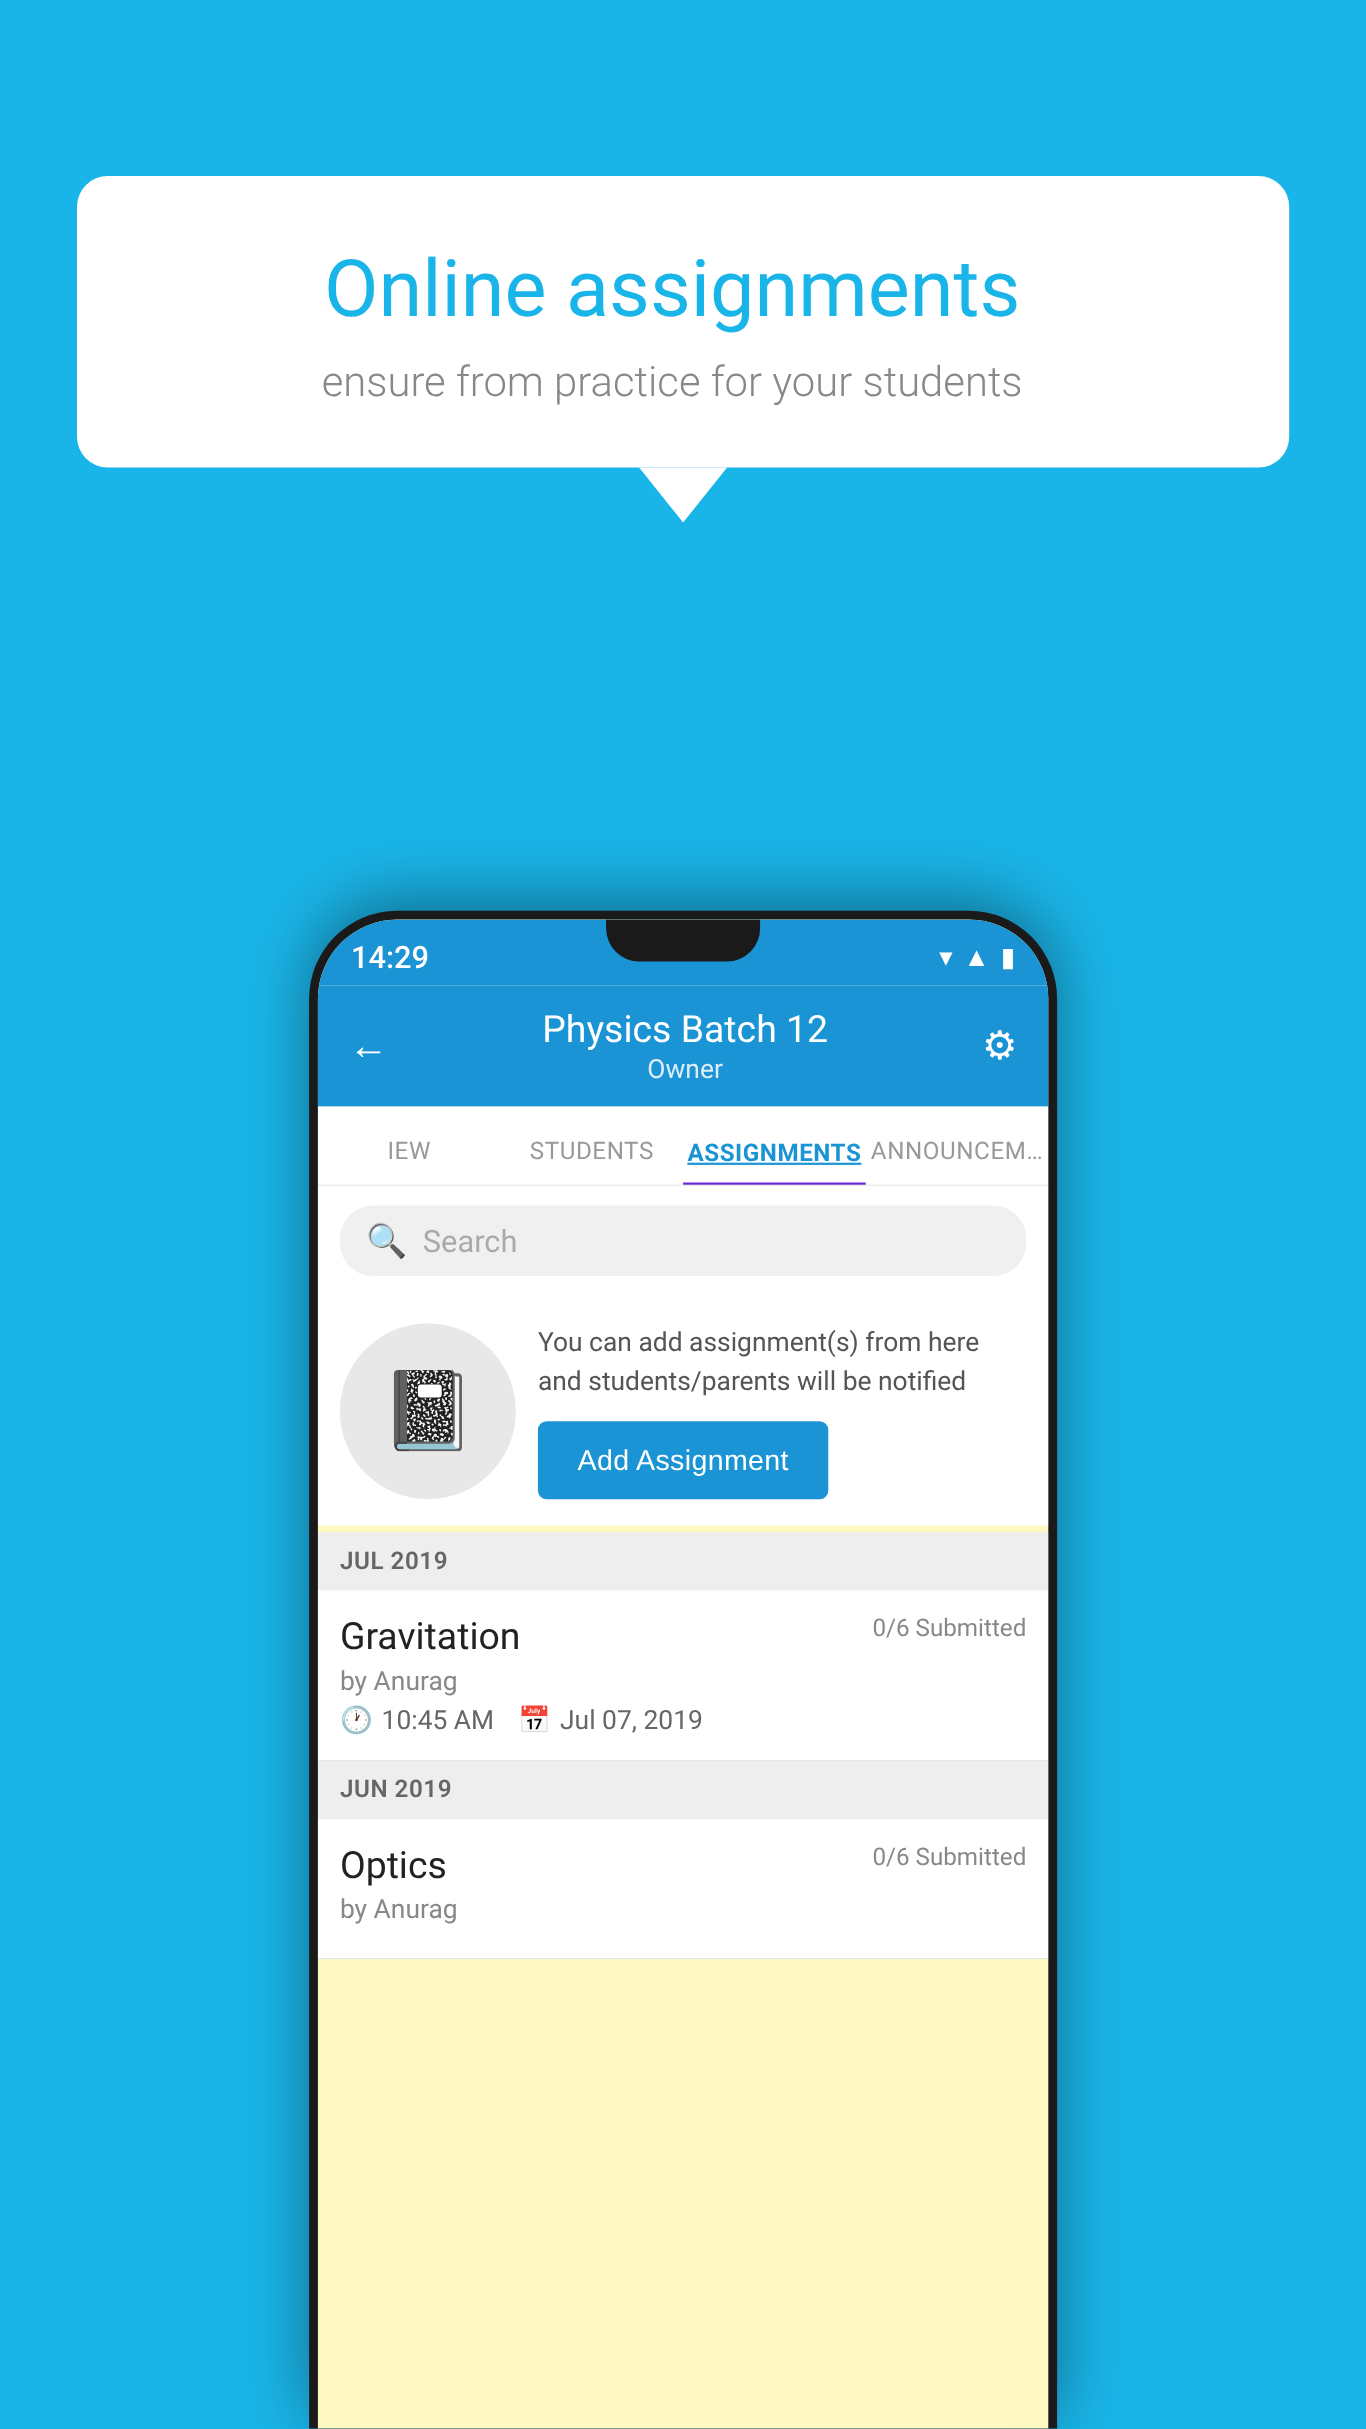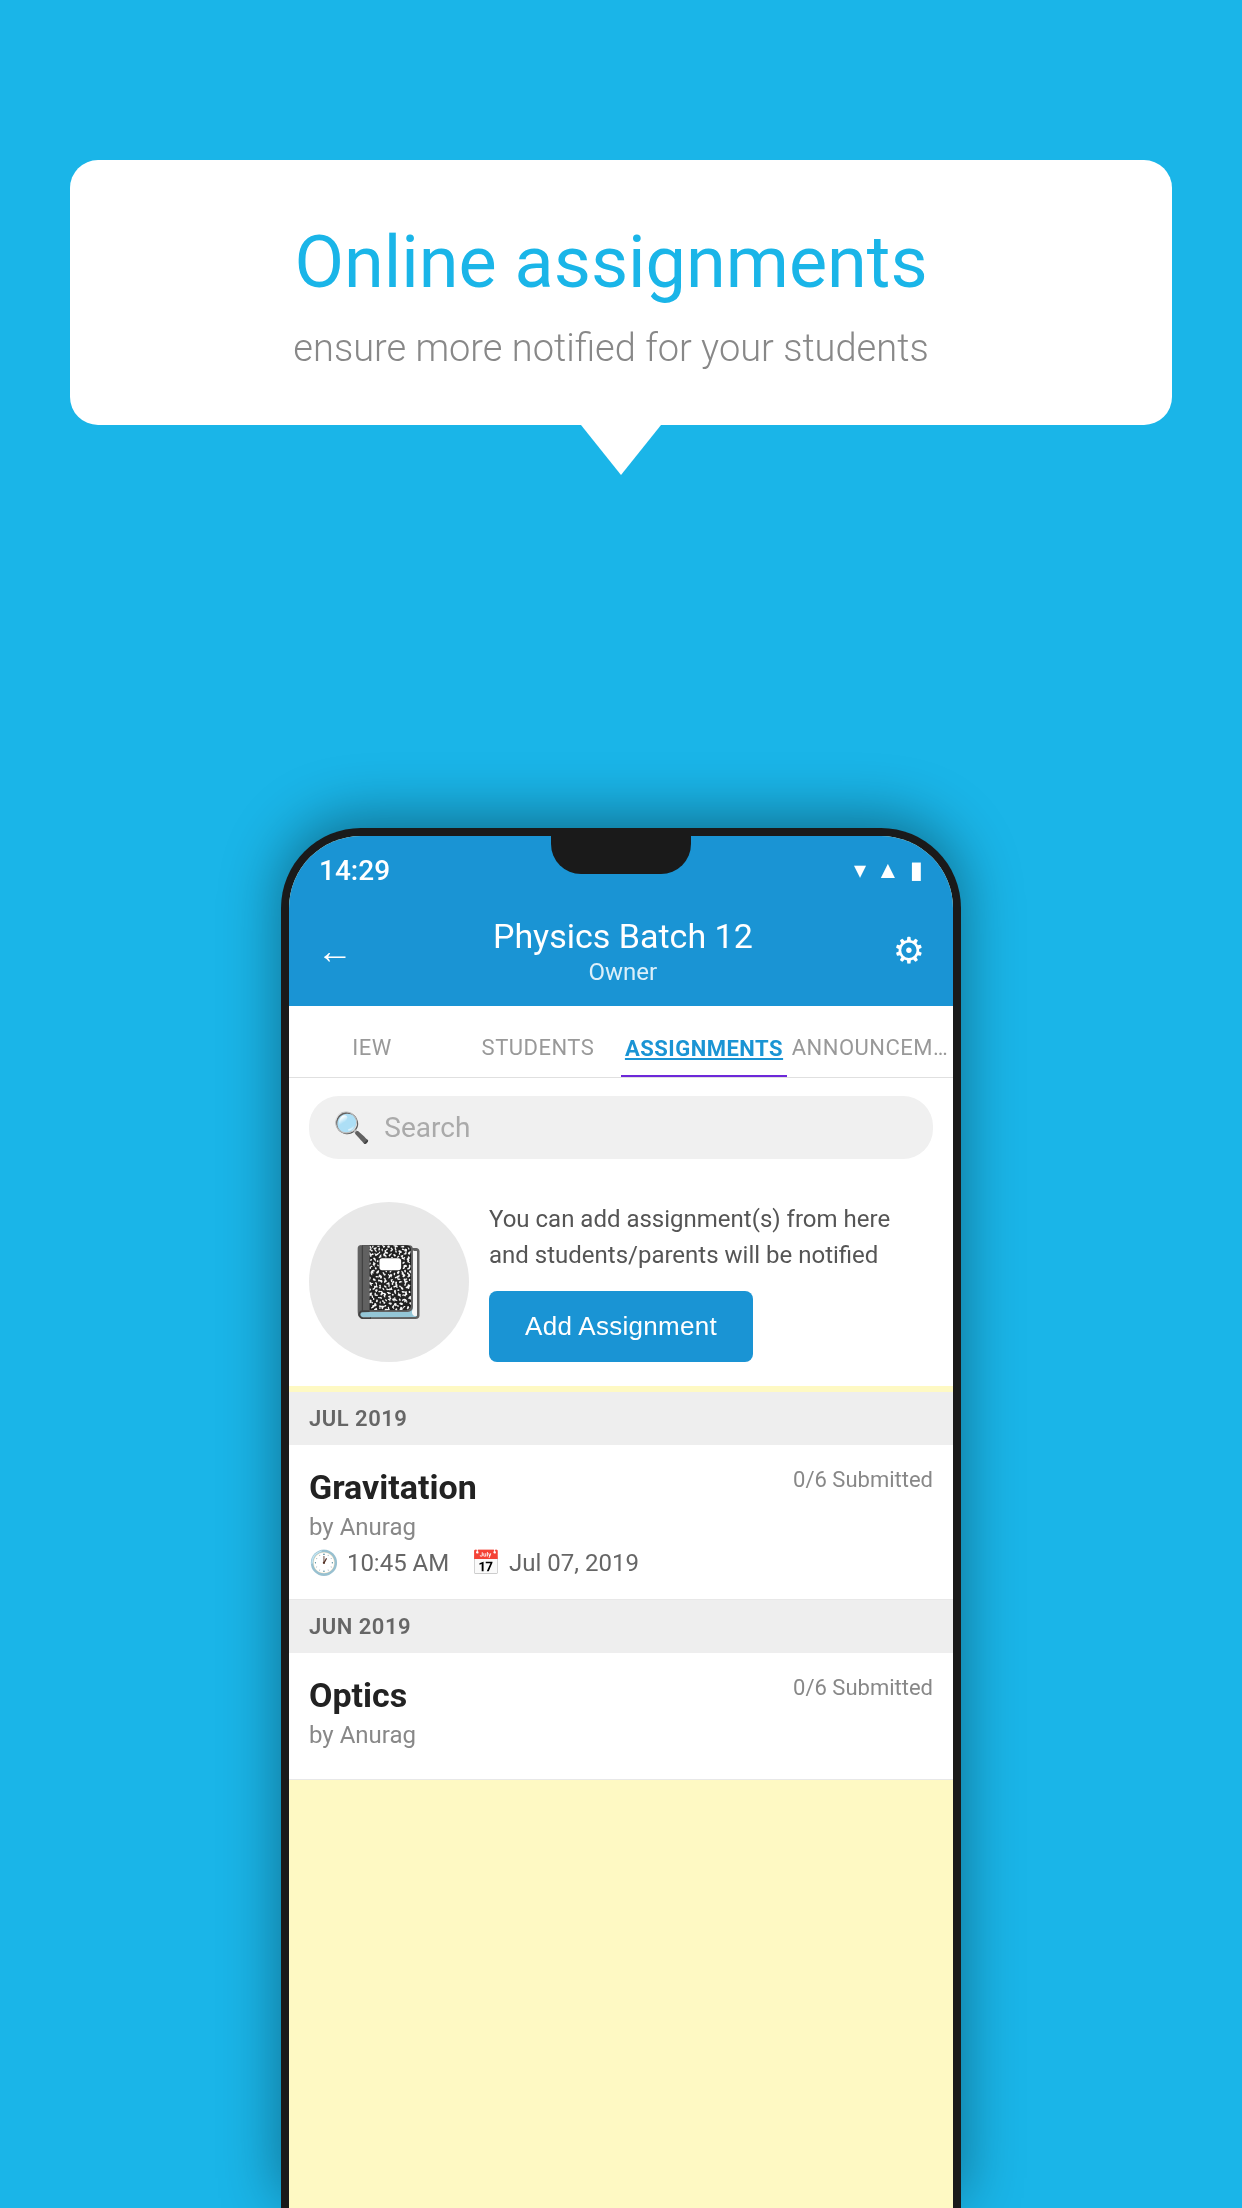--- a/index.html
+++ b/index.html
@@ -282,21 +282,21 @@
 
     .assignment-top {
       display: flex;
       justify-content: space-between;
       align-items: flex-start;
       margin-bottom: 6px;
     }
 
     .assignment-name {
       font-size: 34px;
-      font-weight: 700;
+      font-weight: 400;
       color: #222;
     }
 
     .assignment-submitted {
       font-size: 22px;
       color: #888;
     }
 
     .assignment-by {
       font-size: 24px;
@@ -322,21 +322,21 @@
       font-size: 24px;
       color: #888;
     }
   </style>
 </head>
 <body>
 
 <div class="speech-bubble-container">
   <div class="speech-bubble">
     <div class="speech-bubble-title">Online assignments</div>
-    <div class="speech-bubble-subtitle">ensure more notified for your students</div>
+    <div class="speech-bubble-subtitle">ensure from practice for your students</div>
   </div>
   <div class="speech-bubble-arrow"></div>
 </div>
 
 <div class="phone-frame">
 
   <div class="phone-screen">
     <div class="notch"></div>
 
     <div class="status-bar">

